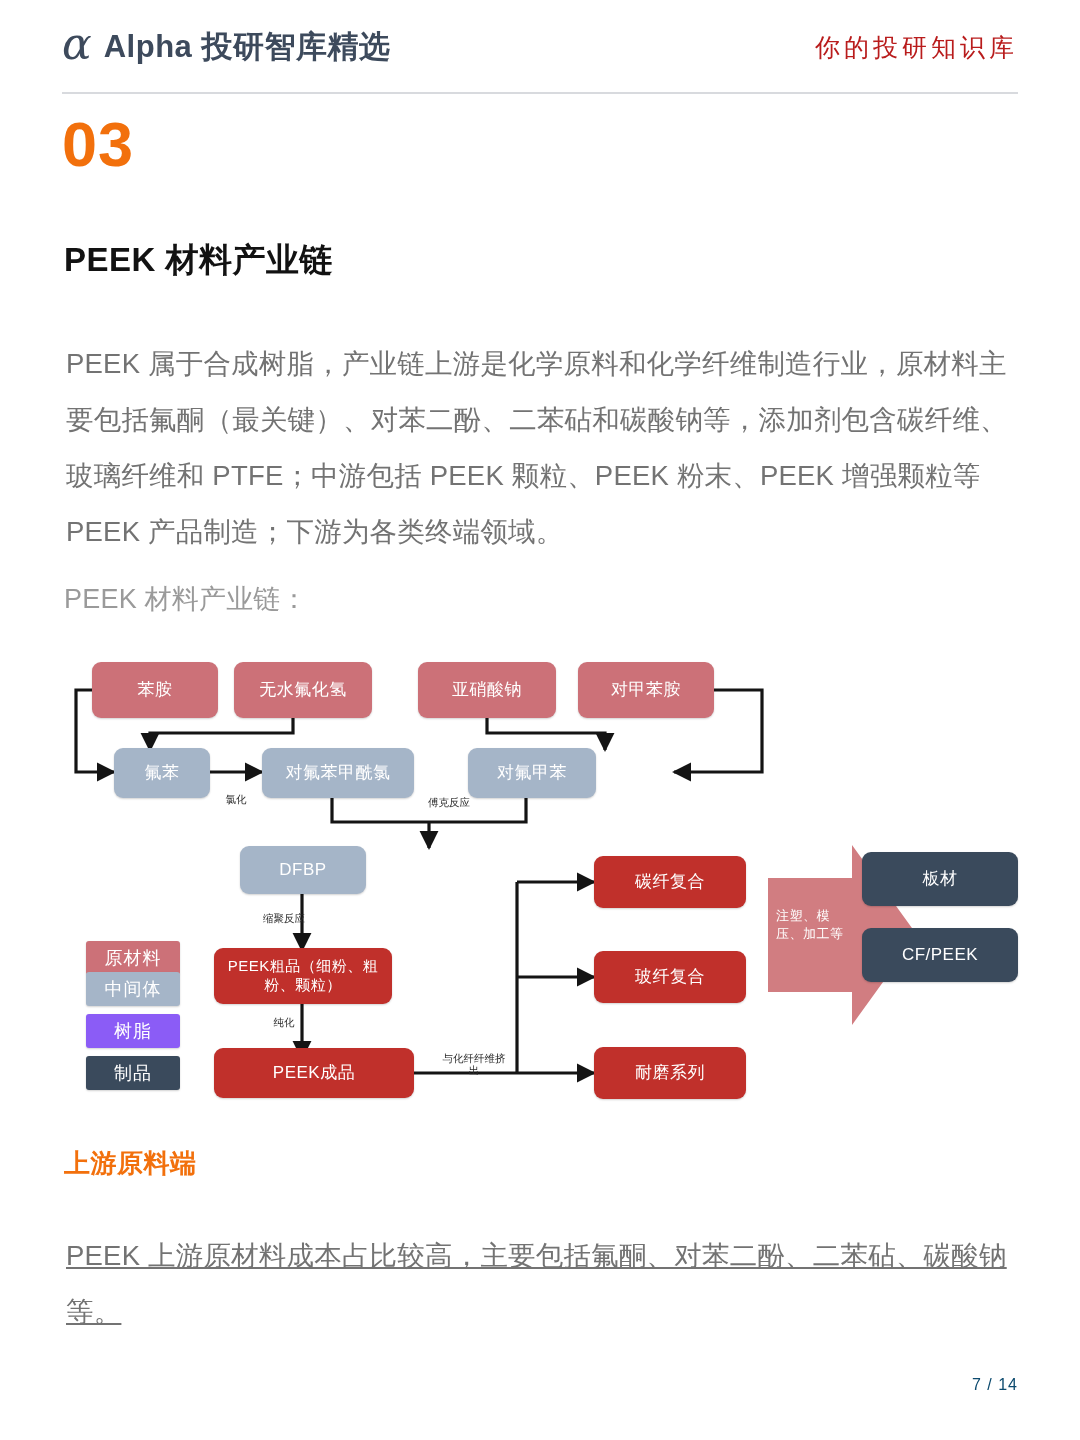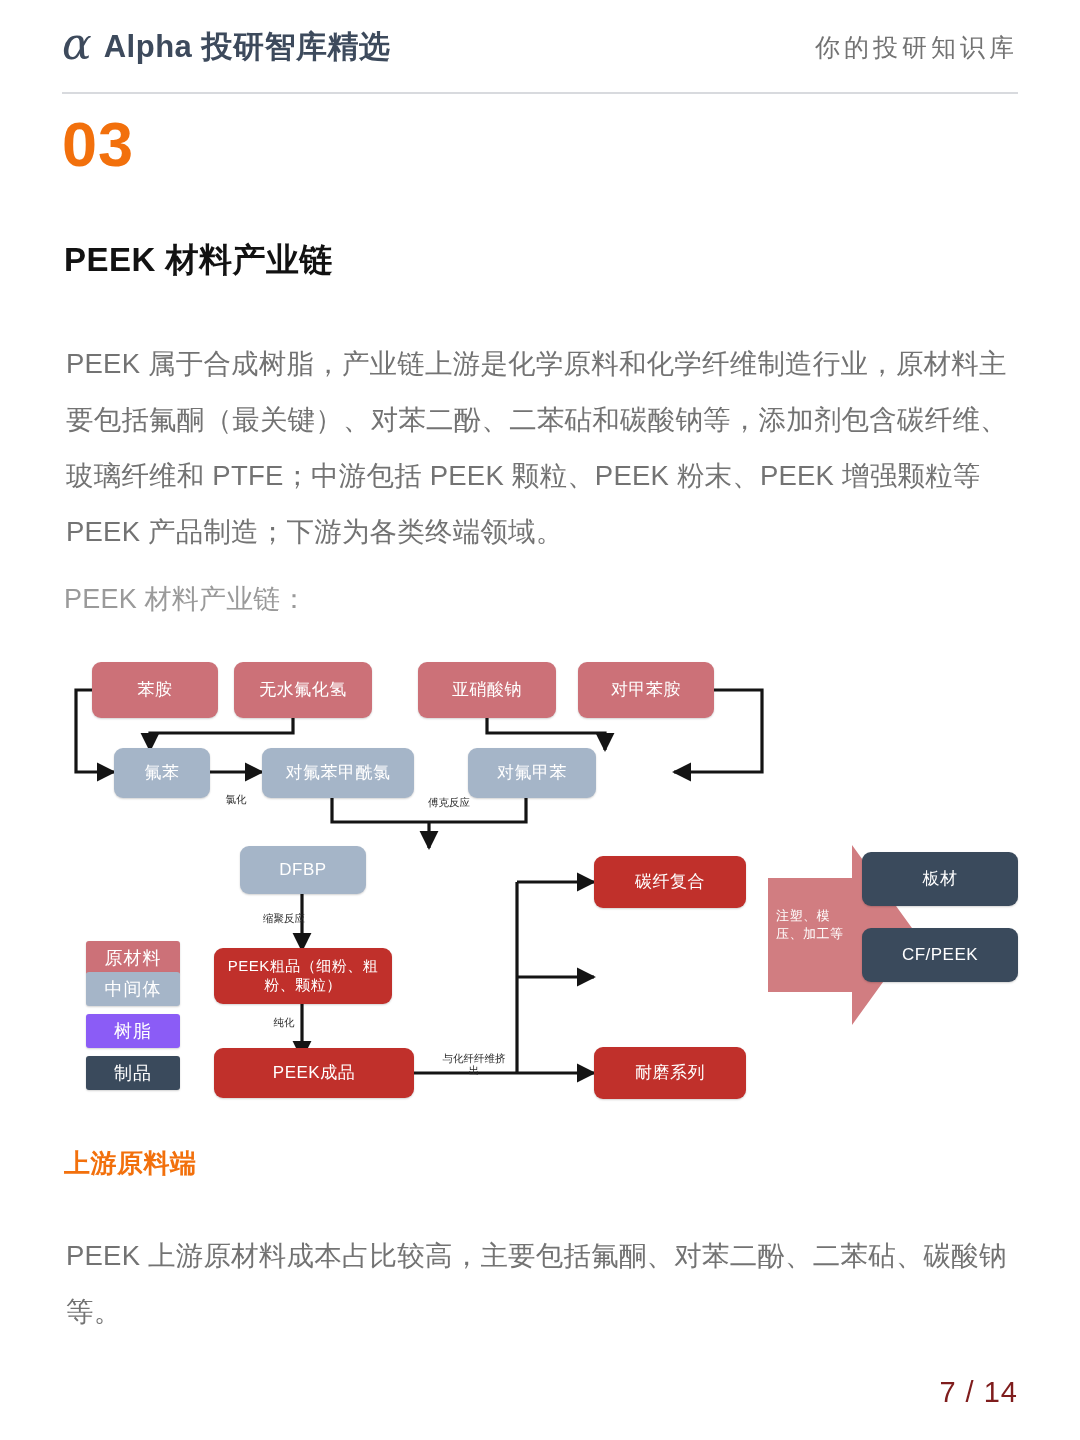--- a/index.html
+++ b/index.html
@@ -44,21 +44,21 @@
   }
   .brand-name {
     font-size: 31px;
     font-weight: 700;
     color: #3d4a5c;
     letter-spacing: 0.5px;
     white-space: nowrap;
   }
   .header-tagline {
     font-size: 25px;
-    color: #737373;
+    color: #b91c1c;
     letter-spacing: 4px;
     white-space: nowrap;
   }
   .header-rule {
     position: absolute;
     left: 62px; top: 92px;
     width: 956px;
     height: 2px;
     background: #d8dade;
   }
@@ -101,27 +101,27 @@
     letter-spacing: 0.2px;
   }
   .subsection-title {
     position: absolute;
     left: 64px; top: 1146px;
     font-size: 26px;
     font-weight: 700;
     color: #f2700c;
     letter-spacing: 0.5px;
   }
-  #para-upstream { top: 1228px; }
+  #para-upstream { top: 1228px; text-decoration: underline; }
 
   .page-number {
     position: absolute;
     right: 62px; top: 1376px;
-    font-size: 29px;
-    color: #7f1d1d;
+    font-size: 16px;
+    color: #0c4a6e;
     letter-spacing: 1px;
   }
 
   
   .diagram {
     position: absolute;
     left: 62px; top: 650px;
     width: 956px;
     height: 460px;
   }
@@ -241,20 +241,21 @@
   <div class="nodebox c-inter" style="left:52px;  top:98px; width:96px;  height:50px;">氟苯</div>
   <div class="nodebox c-inter" style="left:200px; top:98px; width:152px; height:50px;">对氟苯甲酰氯</div>
   <div class="nodebox c-inter" style="left:406px; top:98px; width:128px; height:50px;">对氟甲苯</div>
 
   <div class="nodebox c-inter" style="left:178px; top:196px; width:126px; height:48px;">DFBP</div>
 
   <div class="nodebox c-resin" style="left:152px; top:298px; width:178px; height:56px; font-size:15px;">PEEK粗品（细粉、粗粉、颗粒）</div>
   <div class="nodebox c-resin" style="left:152px; top:398px; width:200px; height:50px;">PEEK成品</div>
 
   <div class="nodebox c-resin" style="left:532px; top:206px; width:152px; height:52px;">碳纤复合</div>
+  <div class="nodebox c-resin" style="left:532px; top:301px; width:152px; height:52px;">玻纤复合</div>
   <div class="nodebox c-resin" style="left:532px; top:397px; width:152px; height:52px;">耐磨系列</div>
 
   <div class="nodebox c-product" style="left:800px; top:202px; width:156px; height:54px;">板材</div>
   <div class="nodebox c-product" style="left:800px; top:278px; width:156px; height:54px;">CF/PEEK</div>
 
   <div class="funnel-label" style="left:714px; top:257px; width:70px;">注塑、模压、加工等</div>
 
   <div class="edge-label" style="left:163px; top:143px; width:22px;">氯化</div>
   <div class="edge-label" style="left:353px; top:146px; width:68px;">傅克反应</div>
   <div class="edge-label" style="left:186px; top:262px; width:72px;">缩聚反应</div>

